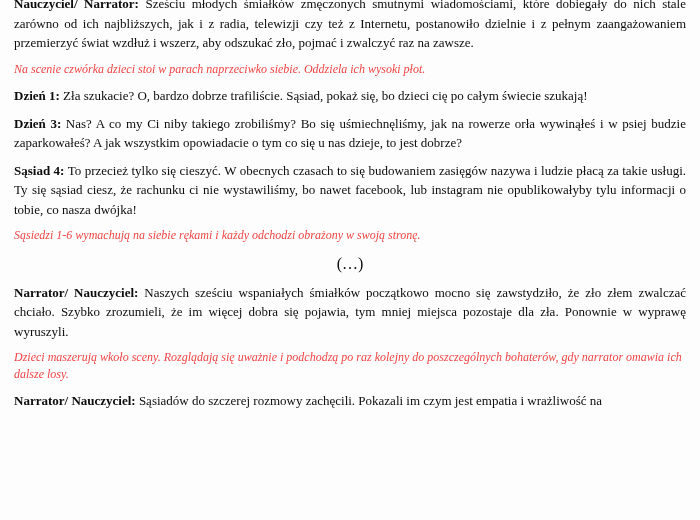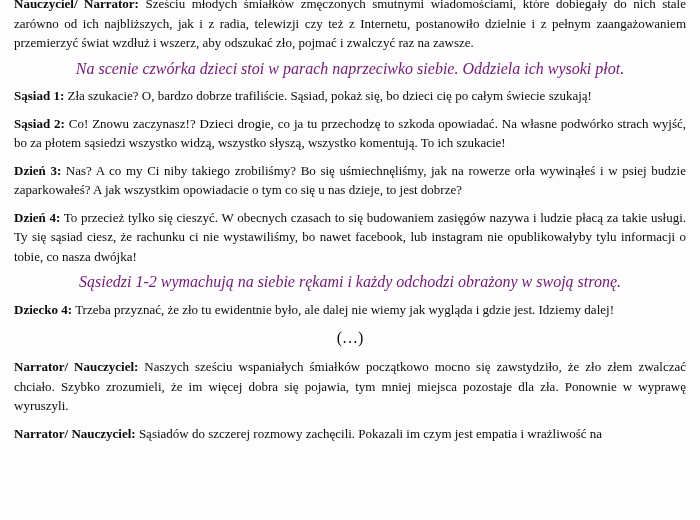--- a/index.html
+++ b/index.html
@@ -24,41 +24,40 @@
   }
   .dialogue {
     margin: 0 0 8px 0;
     text-align: justify;
   }
   .dialogue b {
     font-weight: bold;
   }
   .stage {
     margin: 0 0 9px 0;
-    text-align: center;
+    text-align: left;
     font-style: italic;
-    font-size: 16px;
+    font-size: 12px;
     line-height: 16.5px;
-    color: #701a75;
+    color: #ef4444;
   }
   .separator {
     margin: 0 0 8px 0;
     text-align: center;
     font-size: 16px;
     line-height: 22px;
   }
 </style>
 </head>
 <body>
 
 <div class="page">
     <p class="dialogue"><b>Nauczyciel/ Narrator:</b><span> Sześciu młodych śmiałków zmęczonych smutnymi wiadomościami, które dobiegały do nich stale zarówno od ich najbliższych, jak i z radia, telewizji czy też z Internetu, postanowiło dzielnie i z pełnym zaangażowaniem przemierzyć świat wzdłuż i wszerz, aby odszukać zło, pojmać i zwalczyć raz na zawsze.</span></p>
     <p class="stage">Na scenie czwórka dzieci stoi w parach naprzeciwko siebie. Oddziela ich wysoki płot.</p>
-    <p class="dialogue"><b>Sąsiad 1:</b><span> Zła szukacie? O, bardzo dobrze trafiliście. Sąsiad, pokaż się, bo dzieci cię po całym świecie szukają!</span></p>
-    <p class="dialogue"><b>Sąsiad 2:</b><span> Co! Znowu zaczynasz!? Dzieci drogie, co ja tu przechodzę to szkoda opowiadać. Na własne podwórko strach wyjść, bo za płotem sąsiedzi wszystko widzą, wszystko słyszą, wszystko komentują. To ich szukacie!</span></p>
+    <p class="dialogue"><b>Dzień 1:</b><span> Zła szukacie? O, bardzo dobrze trafiliście. Sąsiad, pokaż się, bo dzieci cię po całym świecie szukają!</span></p>
     <p class="dialogue"><b>Dzień 3:</b><span> Nas? A co my Ci niby takiego zrobiliśmy? Bo się uśmiechnęliśmy, jak na rowerze orła wywinąłeś i w psiej budzie zaparkowałeś? A jak wszystkim opowiadacie o tym co się u nas dzieje, to jest dobrze?</span></p>
-    <p class="dialogue"><b>Dzień 4:</b><span> To przecież tylko się cieszyć. W obecnych czasach to się budowaniem zasięgów nazywa i ludzie płacą za takie usługi. Ty się sąsiad ciesz, że rachunku ci nie wystawiliśmy, bo nawet facebook, lub instagram nie opublikowałyby tylu informacji o tobie, co nasza dwójka!</span></p>
-    <p class="stage">Sąsiedzi 1-2 wymachują na siebie rękami i każdy odchodzi obrażony w swoją stronę.</p>
-    <p class="dialogue"><b>Dziecko 4:</b><span> Trzeba przyznać, że zło tu ewidentnie było, ale dalej nie wiemy jak wygląda i gdzie jest. Idziemy dalej!</span></p>
+    <p class="dialogue"><b>Sąsiad 4:</b><span> To przecież tylko się cieszyć. W obecnych czasach to się budowaniem zasięgów nazywa i ludzie płacą za takie usługi. Ty się sąsiad ciesz, że rachunku ci nie wystawiliśmy, bo nawet facebook, lub instagram nie opublikowałyby tylu informacji o tobie, co nasza dwójka!</span></p>
+    <p class="stage">Sąsiedzi 1-6 wymachują na siebie rękami i każdy odchodzi obrażony w swoją stronę.</p>
     <p class="separator">(…)</p>
     <p class="dialogue"><b>Narrator/ Nauczyciel:</b><span> Naszych sześciu wspaniałych śmiałków początkowo mocno się zawstydziło, że zło złem zwalczać chciało. Szybko zrozumieli, że im więcej dobra się pojawia, tym mniej miejsca pozostaje dla zła. Ponownie w wyprawę wyruszyli.</span></p>
+    <p class="stage">Dzieci maszerują wkoło sceny. Rozglądają się uważnie i podchodzą po raz kolejny do poszczególnych bohaterów, gdy narrator omawia ich dalsze losy.</p>
     <p class="dialogue"><b>Narrator/ Nauczyciel:</b><span> Sąsiadów do szczerej rozmowy zachęcili. Pokazali im czym jest empatia i wrażliwość na</span></p>
   </div>
 
 </body></html>

